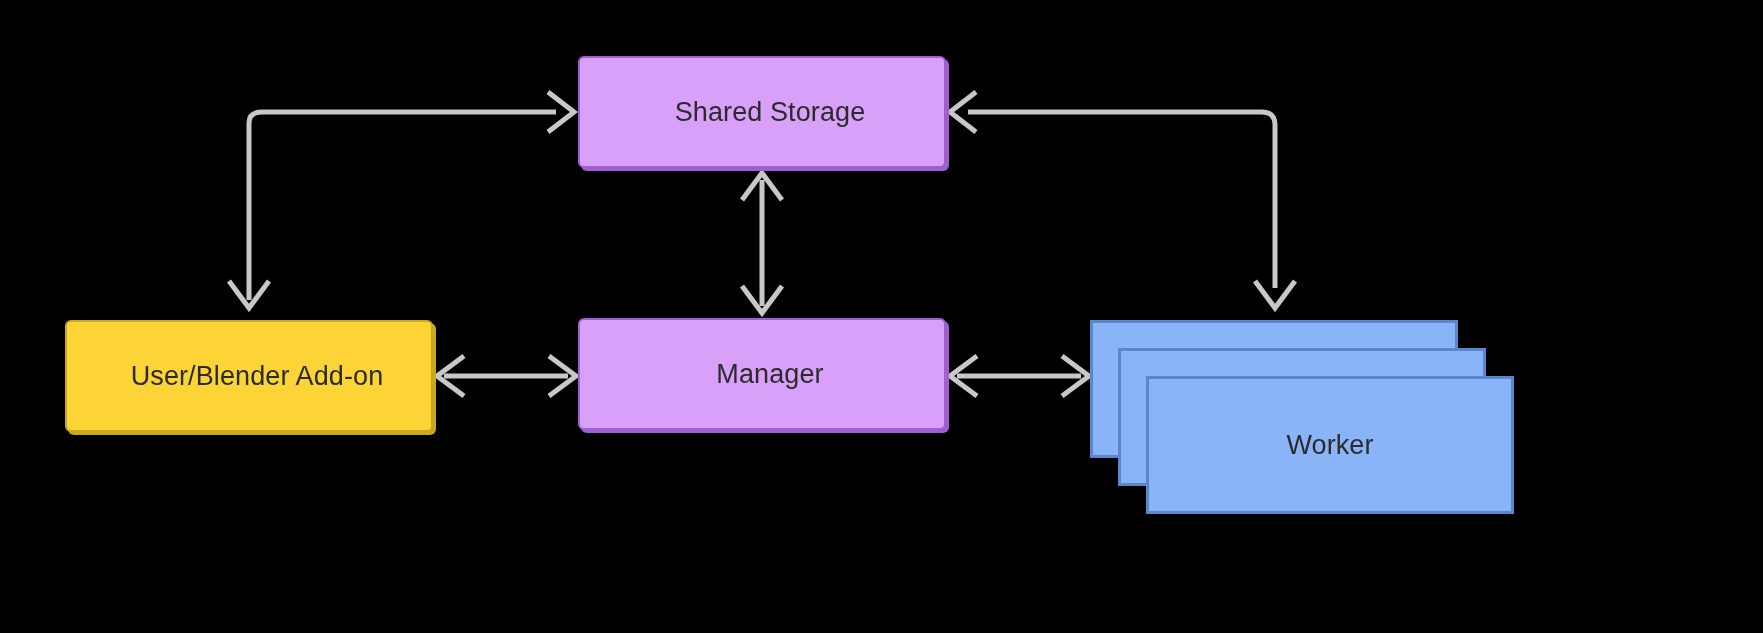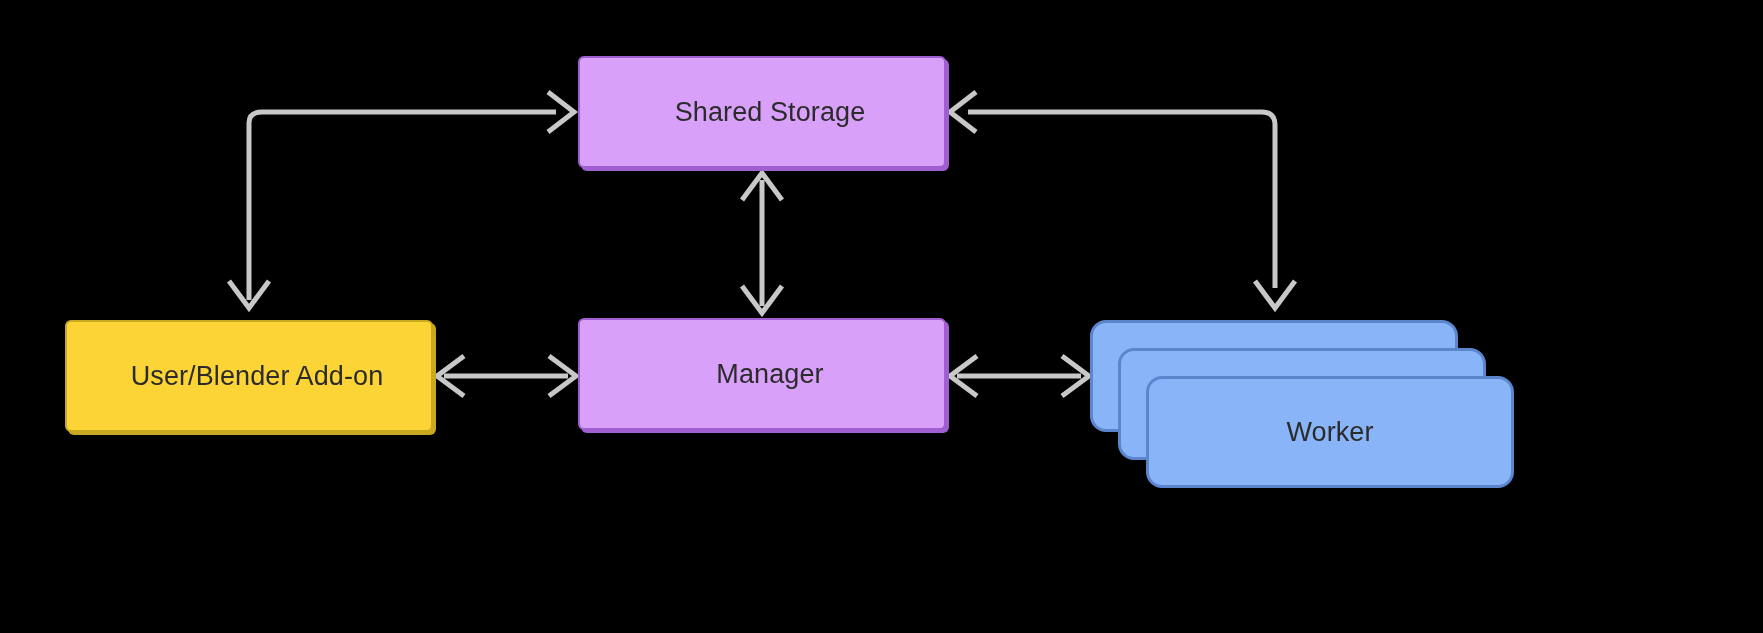--- a/index.html
+++ b/index.html
@@ -82,24 +82,24 @@
     position: absolute;
     left: 1090px;
     top: 320px;
     width: 480px;
     height: 180px;
   }
   .worker-card {
     position: absolute;
     box-sizing: border-box;
     width: 368px;
-    height: 112px;
+    height: 138px;
     background: #8ab4f8;
     border: 3px solid #5b86ce;
-    border-radius: 16px;
+    border-radius: 0;
   }
   #worker-card-back  { left: 0px;  top: 0px;  z-index: 1; }
   #worker-card-mid   { left: 28px; top: 28px; z-index: 2; }
   #worker-card-front {
     left: 56px;
     top: 56px;
     z-index: 3;
     display: flex;
     align-items: center;
     justify-content: center;

